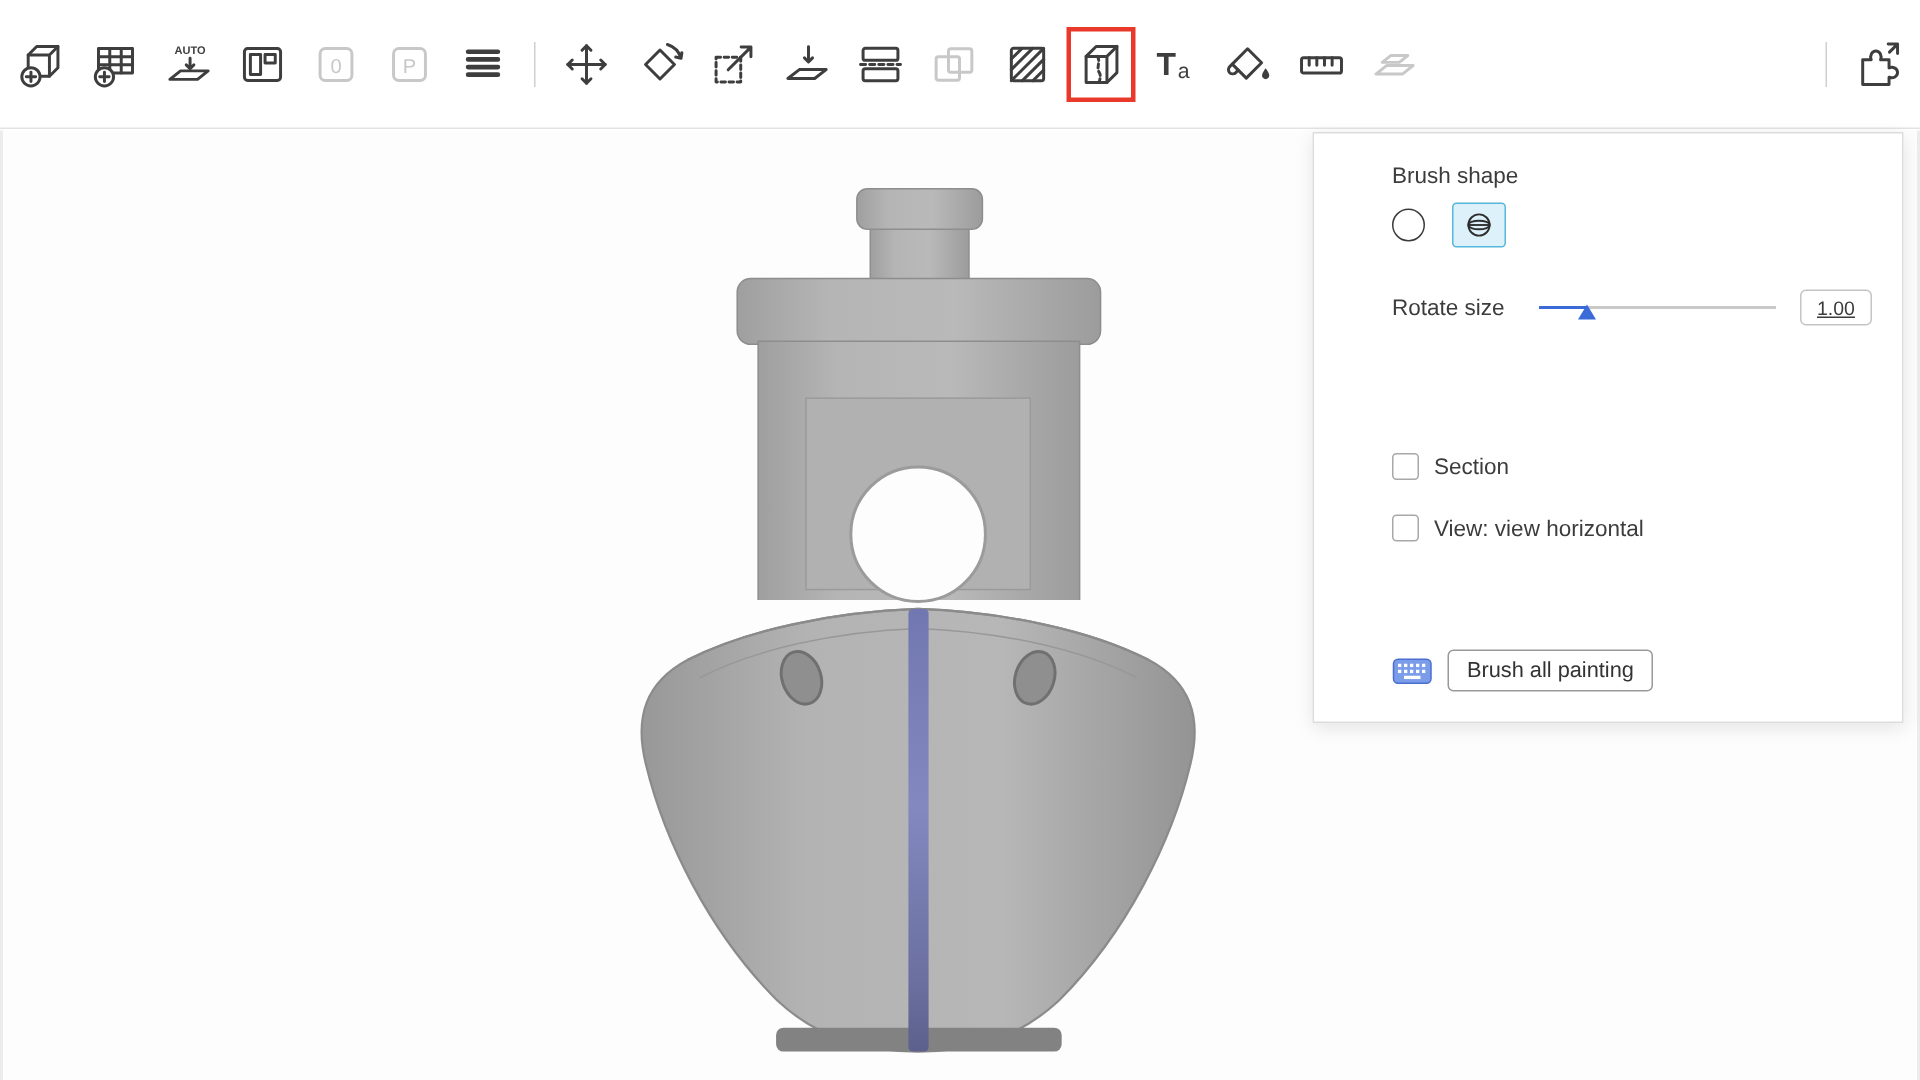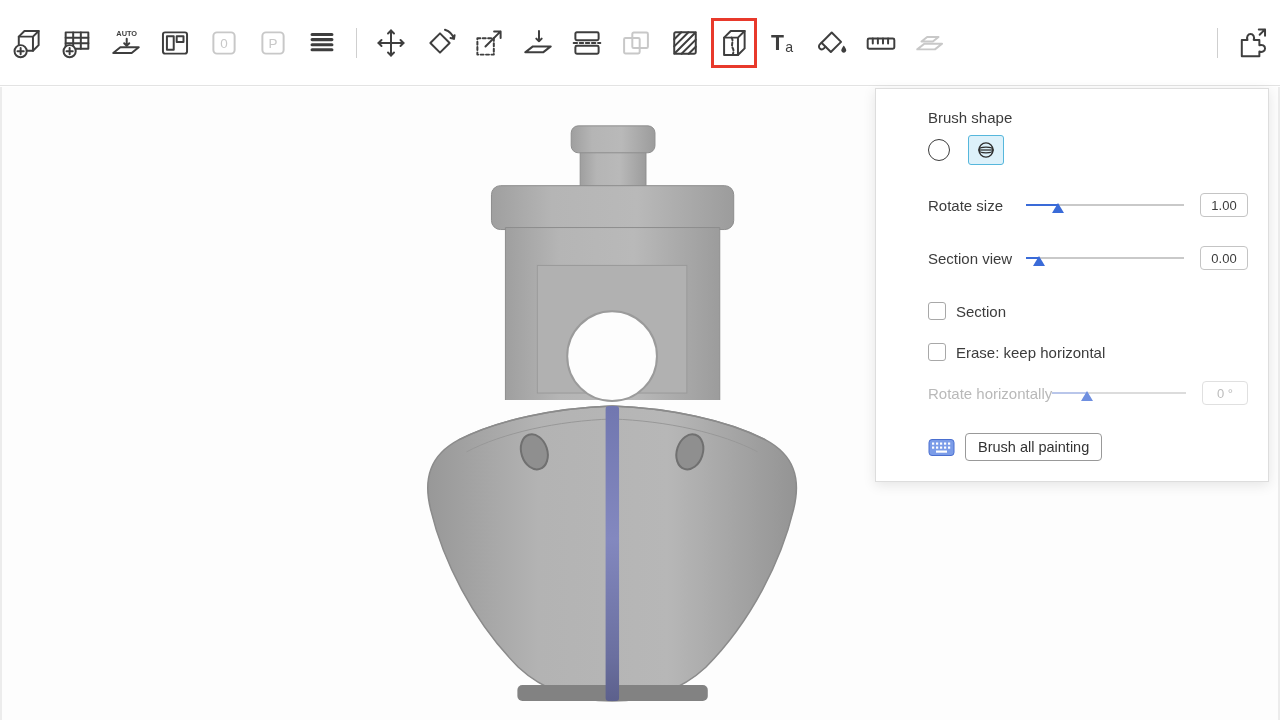--- a/index.html
+++ b/index.html
@@ -45,21 +45,21 @@
   .slider .fill{position:absolute;left:0;top:7px;height:2px;background:#3a6bd8;}
   .slider .thumb{position:absolute;top:6px;width:0;height:0;margin-left:-6px;
                  border-left:6px solid transparent;border-right:6px solid transparent;
                  border-bottom:10px solid #3a6bd8;}
   .slider.disabled .track{background:#dcdcdc;}
   .slider.disabled .fill{background:#b9c6ea;}
   .slider.disabled .thumb{border-bottom-color:#6f8fe0;}
 
   .valbox{margin-left:16px;width:46px;height:22px;border:1px solid #c4c4c4;border-radius:4px;
           display:flex;align-items:center;justify-content:center;font-size:13px;color:#3c3c3c;
-          background:#fff;}
+          background:#fff;text-decoration:underline;}
   .valbox.disabled{border-color:#e0e0e0;color:#bcbcbc;}
 
   .cb{width:16px;height:16px;border:1px solid #a8a8a8;border-radius:3px;background:#fff;
       margin-right:10px;cursor:pointer;flex:0 0 auto;}
 
   .erase-btn{height:28px;border:1px solid #999;border-radius:4px;background:#fff;
              padding:0 12px;font-size:14.5px;color:#333;font-family:"Liberation Sans",sans-serif;
              cursor:pointer;margin-left:10px;}
   .kb-icon{flex:0 0 auto;cursor:pointer;display:flex;align-items:center;}
 </style>
@@ -299,49 +299,31 @@
     <div class="p-row" style="top:102px">
       <span class="lbl">Rotate size</span>
       <span class="slider" style="width:158px">
         <span class="track"></span>
           <span class="fill" style="width:20%"></span>
         <span class="thumb" style="left:20%"></span>
       </span>
       <span class="valbox">1.00</span>
     </div>
 
-    <div class="p-row" style="top:155px">
-      <span class="lbl">Section view</span>
-      <span class="slider" style="width:158px">
-        <span class="track"></span>
-          <span class="fill" style="width:8%"></span>
-        <span class="thumb" style="left:8%"></span>
-      </span>
-      <span class="valbox">0.00</span>
-    </div>
 
     <div class="p-row" style="top:208px">
       <span class="cb"></span>
       <span class="lbl">Section</span>
     </div>
 
     <div class="p-row" style="top:249px">
       <span class="cb"></span>
-      <span class="lbl">Erase: keep horizontal</span>
-    </div>
-
-    <div class="p-row" style="top:290px">
-      <span class="lbl disabled">Rotate horizontally</span>
-      <span class="slider disabled" style="width:140px">
-        <span class="track"></span>
-          <span class="fill" style="width:26%"></span>
-        <span class="thumb" style="left:26%"></span>
-      </span>
-      <span class="valbox disabled">0 °</span>
-    </div>
+      <span class="lbl">View: view horizontal</span>
+    </div>
+
 
     <div class="p-row" style="top:344px">
       <span class="kb-icon">
         <svg width="27" height="19" viewBox="0 0 27 19">
           <rect x="1" y="1.5" width="25" height="16" rx="3" fill="#7b9ce8" stroke="#4a6fd0"></rect>
           <g fill="#fff">
             <rect x="4" y="4.5" width="2.2" height="2.2"></rect>
               <rect x="8" y="4.5" width="2.2" height="2.2"></rect>
             <rect x="12" y="4.5" width="2.2" height="2.2"></rect>
               <rect x="16" y="4.5" width="2.2" height="2.2"></rect>

